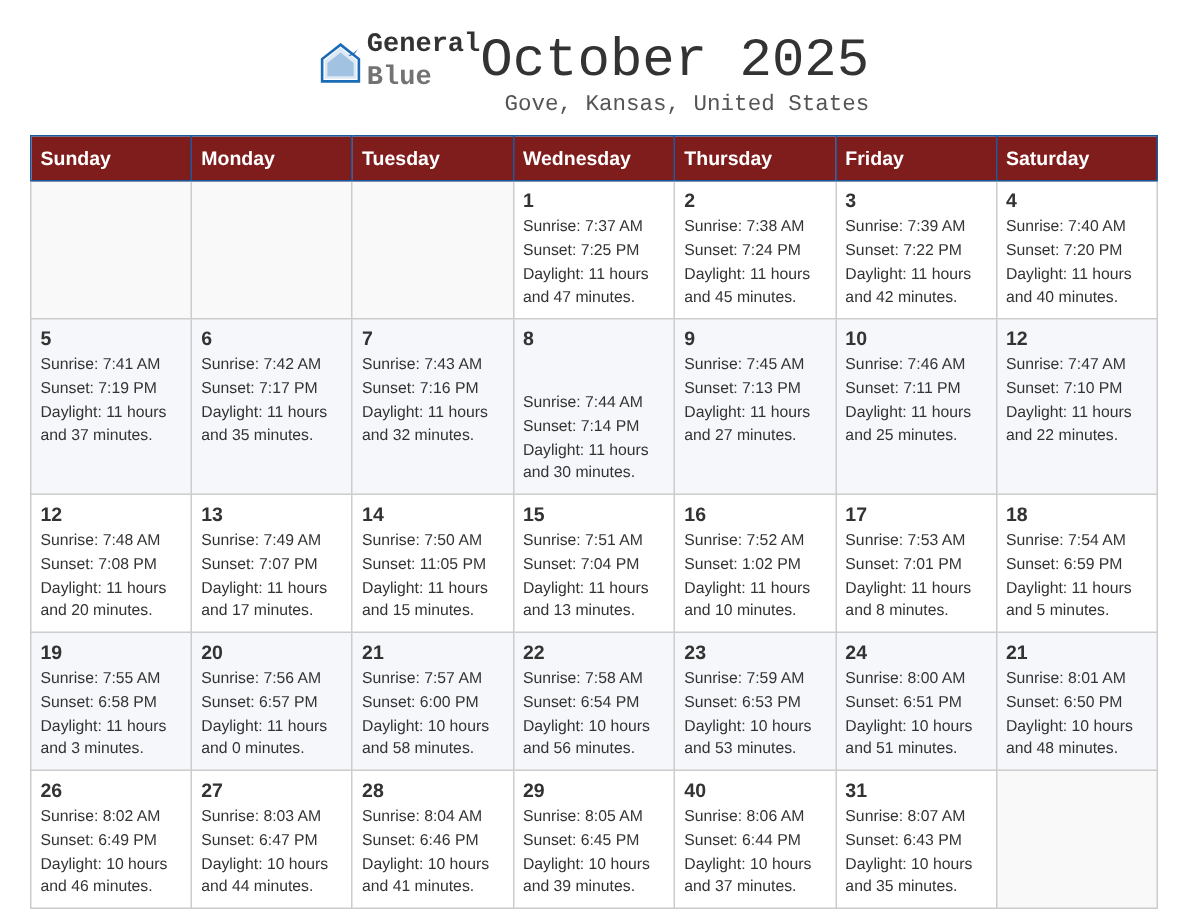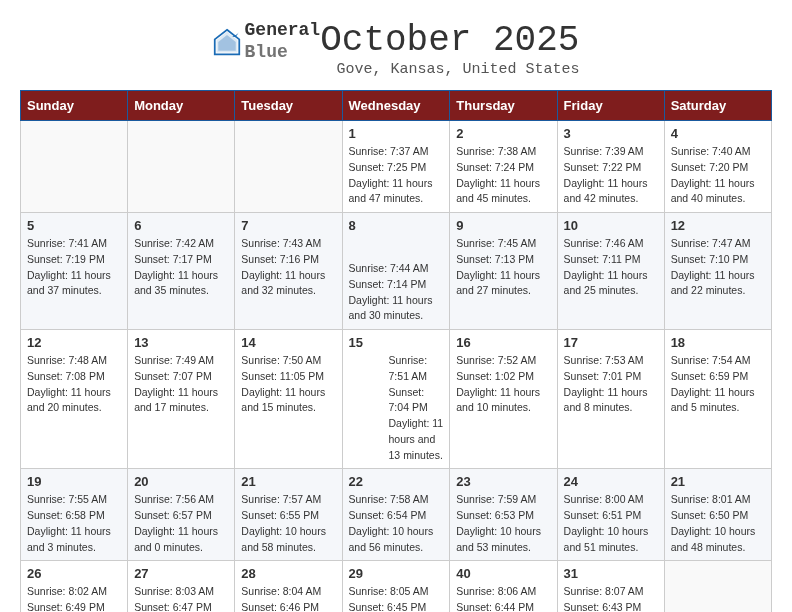--- a/index.html
+++ b/index.html
@@ -212,21 +212,21 @@
 Daylight: 11 hours and 17 minutes.</div>
         </td>
         <td>
           <span class="day-num">14</span>
           <div class="day-info" style="white-space: pre-line;">Sunrise: 7:50 AM
 Sunset: 11:05 PM
 Daylight: 11 hours and 15 minutes.</div>
         </td>
         <td>
           <span class="day-num">15</span>
-          <div class="day-info" style="white-space: pre-line; margin-left: 40px;">Sunrise: 7:51 AM
+          <div class="day-info" style="white-space: pre-line;">Sunrise: 7:51 AM
 Sunset: 7:04 PM
 Daylight: 11 hours and 13 minutes.</div>
         </td>
         <td>
           <span class="day-num">16</span>
           <div class="day-info" style="white-space: pre-line;">Sunrise: 7:52 AM
 Sunset: 1:02 PM
 Daylight: 11 hours and 10 minutes.</div>
         </td>
         <td>
@@ -251,21 +251,21 @@
         </td>
         <td>
           <span class="day-num">20</span>
           <div class="day-info" style="white-space: pre-line;">Sunrise: 7:56 AM
 Sunset: 6:57 PM
 Daylight: 11 hours and 0 minutes.</div>
         </td>
         <td>
           <span class="day-num">21</span>
           <div class="day-info" style="white-space: pre-line;">Sunrise: 7:57 AM
-Sunset: 6:55 PM
+Sunset: 6:00 PM
 Daylight: 10 hours and 58 minutes.</div>
         </td>
         <td>
           <span class="day-num">22</span>
           <div class="day-info" style="white-space: pre-line;">Sunrise: 7:58 AM
 Sunset: 6:54 PM
 Daylight: 10 hours and 56 minutes.</div>
         </td>
         <td>
           <span class="day-num">23</span>

